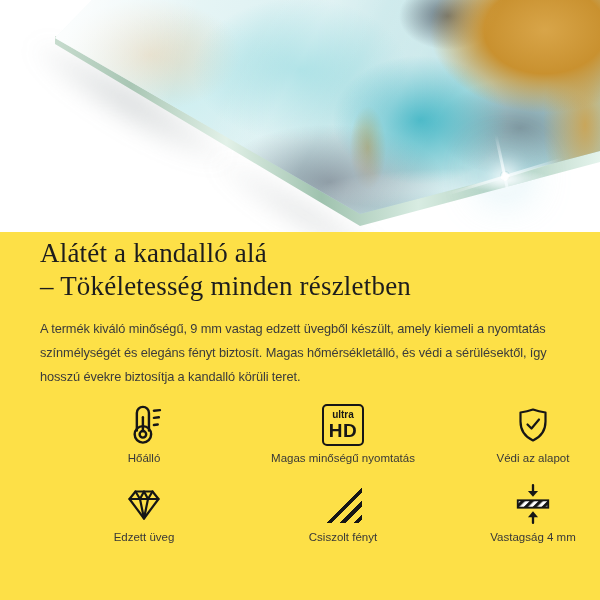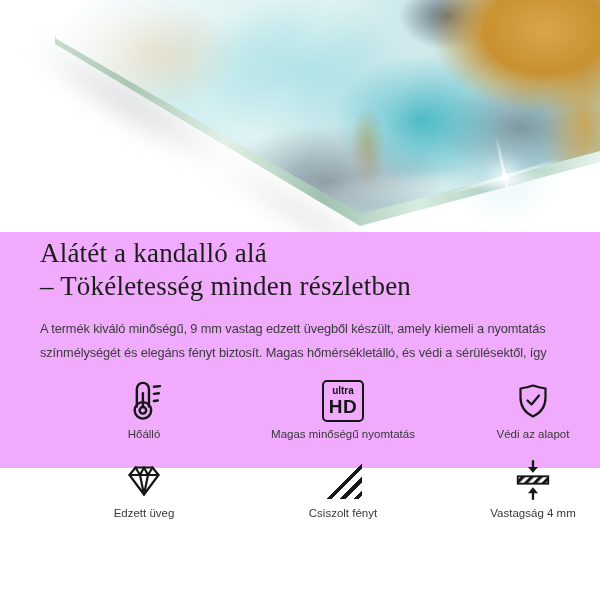--- a/index.html
+++ b/index.html
@@ -2,21 +2,21 @@
 <html><head>
 <meta charset="utf-8">
 <style>
   * { margin:0; padding:0; box-sizing:border-box; }
   html,body { background:#ffffff; }
   body {
     width:600px; height:600px; overflow:hidden;
     font-family:"Liberation Sans","DejaVu Sans",sans-serif;
     color:#3b3b3b;
   }
-  .page { position:relative; width:600px; height:468px; background:#f0abfc; }
+  .page { position:relative; width:600px; height:600px; background:#fde047; }
 
   
   .hero { position:relative; width:600px; height:232px; overflow:hidden; background:#fff; }
 
   .hero-shadow-a, .hero-shadow-b {
     position:absolute; border-radius:50%; filter:blur(10px);
   }
   .hero-shadow-a {
     left:10px; top:78px; width:240px; height:50px;
     background:radial-gradient(ellipse at center, rgba(104,116,120,.26), rgba(104,116,120,0) 70%);
@@ -138,20 +138,21 @@
   <div class="content">
 
     <h1 class="headline">
       <div>Alátét a kandalló alá</div>
       <div>– Tökéletesség minden részletben</div>
     </h1>
 
     <div class="body-copy">
       <div class="line">A termék kiváló minőségű, 9 mm vastag edzett üvegből készült, amely kiemeli a nyomtatás</div>
       <div class="line">színmélységét és elegáns fényt biztosít. Magas hőmérsékletálló, és védi a sérülésektől, így</div>
+      <div class="line">hosszú évekre biztosítja a kandalló körüli teret.</div>
     </div>
 
     <div class="features">
 
       <div class="feature">
         <div class="icon-wrap">
           <svg width="44" height="44" viewBox="0 0 40 40">
             <path class="icon-stroke" d="M13.5 25 V9 a5.5 5.5 0 0 1 11 0 v16"></path>
             <circle class="icon-stroke" cx="19" cy="28.5" r="7.5"></circle>
             <circle class="icon-stroke" cx="19" cy="28.5" r="3"></circle>

